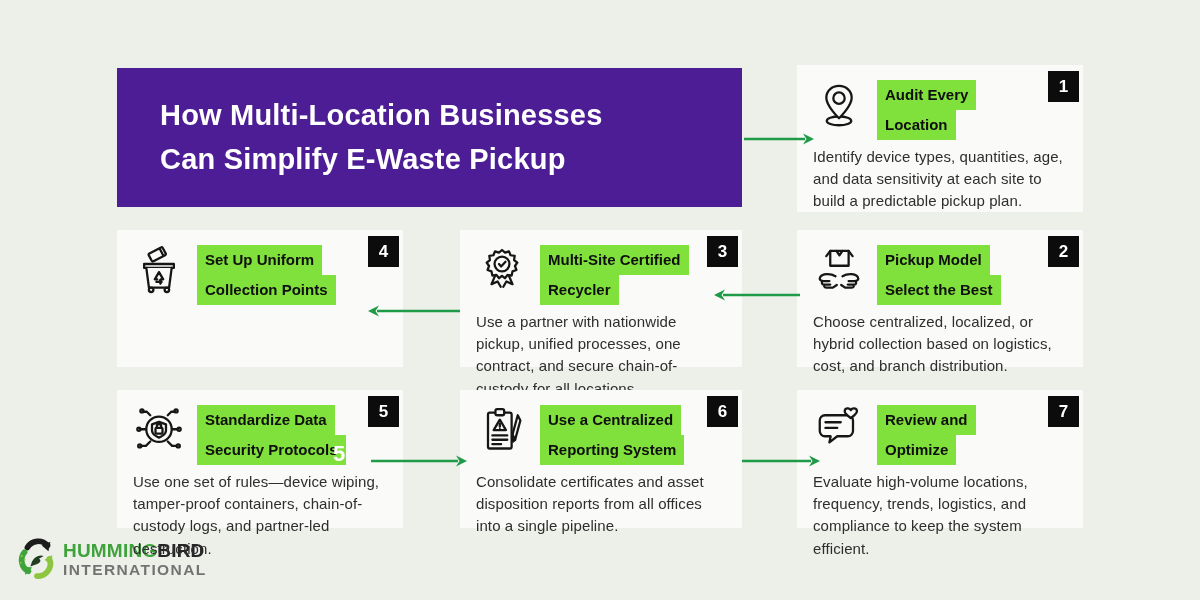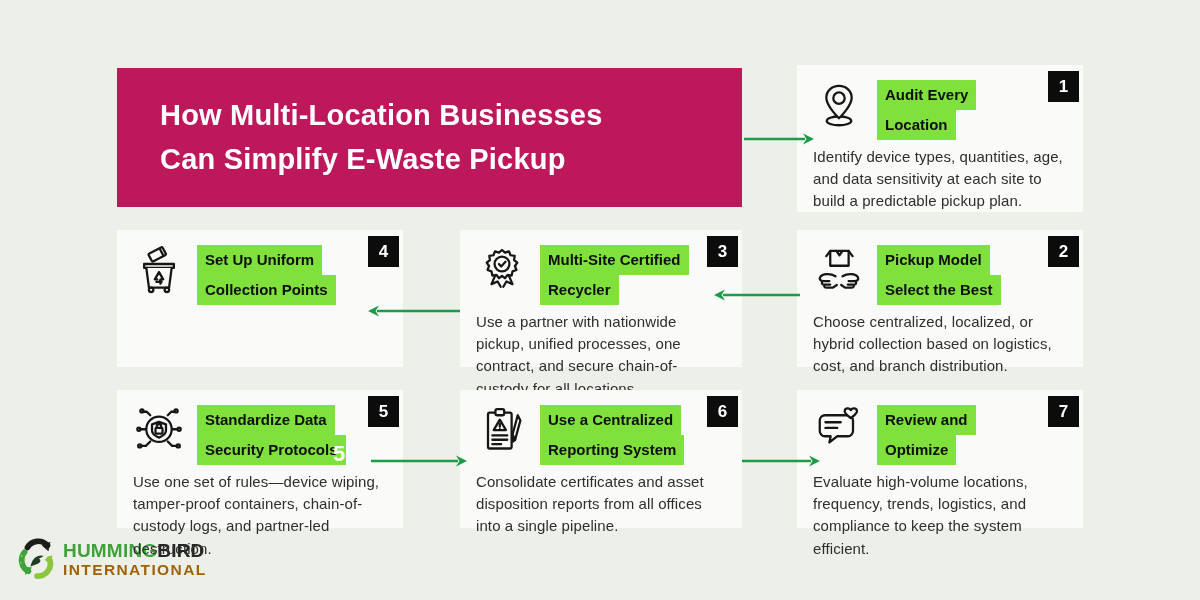--- a/index.html
+++ b/index.html
@@ -2,21 +2,21 @@
 <html><head>
 <meta charset="utf-8">
 <style>
   * { margin:0; padding:0; box-sizing:border-box; }
   html,body { width:1200px; height:600px; }
   body { font-family:"Liberation Sans", sans-serif; }
   .canvas { position:relative; width:1200px; height:600px; background:#edefe9; overflow:hidden; }
 
   
   .title-box { position:absolute; left:117px; top:68px; width:625px; height:139px;
-               background:#be185d; color:#fff; padding:25px 0 0 43px; z-index:2; }
+               background:#4c1d95; color:#fff; padding:25px 0 0 43px; z-index:2; }
   .title-line { font-size:29px; font-weight:700; line-height:44px; letter-spacing:.2px; }
 
   
   .card { position:absolute; background:#fafaf9; z-index:1; }
   .c1 { left:797px; top:65px;  width:286px; height:147px; }
   .c2 { left:797px; top:230px; width:286px; height:137px; }
   .c3 { left:460px; top:230px; width:282px; height:137px; }
   .c4 { left:117px; top:230px; width:286px; height:137px; }
   .c5 { left:117px; top:390px; width:286px; height:138px; }
   .c6 { left:460px; top:390px; width:282px; height:138px; }
@@ -42,21 +42,21 @@
   
   .arrow { position:absolute; z-index:5; }
 
   
   .logo { position:absolute; left:16px; top:535px; display:flex; align-items:center; gap:5px; }
   .logo-icon { width:42px; height:48px; }
   .logo-text { display:flex; flex-direction:column; line-height:1; }
   .logo-line1 { font-size:19px; font-weight:800; letter-spacing:.2px; }
   .logo-green { color:#3fa33c; }
   .logo-dark { color:#262626; }
-  .logo-line2 { font-size:15.5px; font-weight:700; color:#a16207; letter-spacing:1.4px; margin-top:2px; }
+  .logo-line2 { font-size:15.5px; font-weight:700; color:#737373; letter-spacing:1.4px; margin-top:2px; }
 
   .stroke-ic { stroke:#161616; stroke-width:2.6; fill:none; stroke-linecap:round; stroke-linejoin:round; }
   .fill-card { fill:#fafaf9; }
 </style>
 </head>
 <body>
 
 <div class="canvas">
 
   <div class="title-box">

